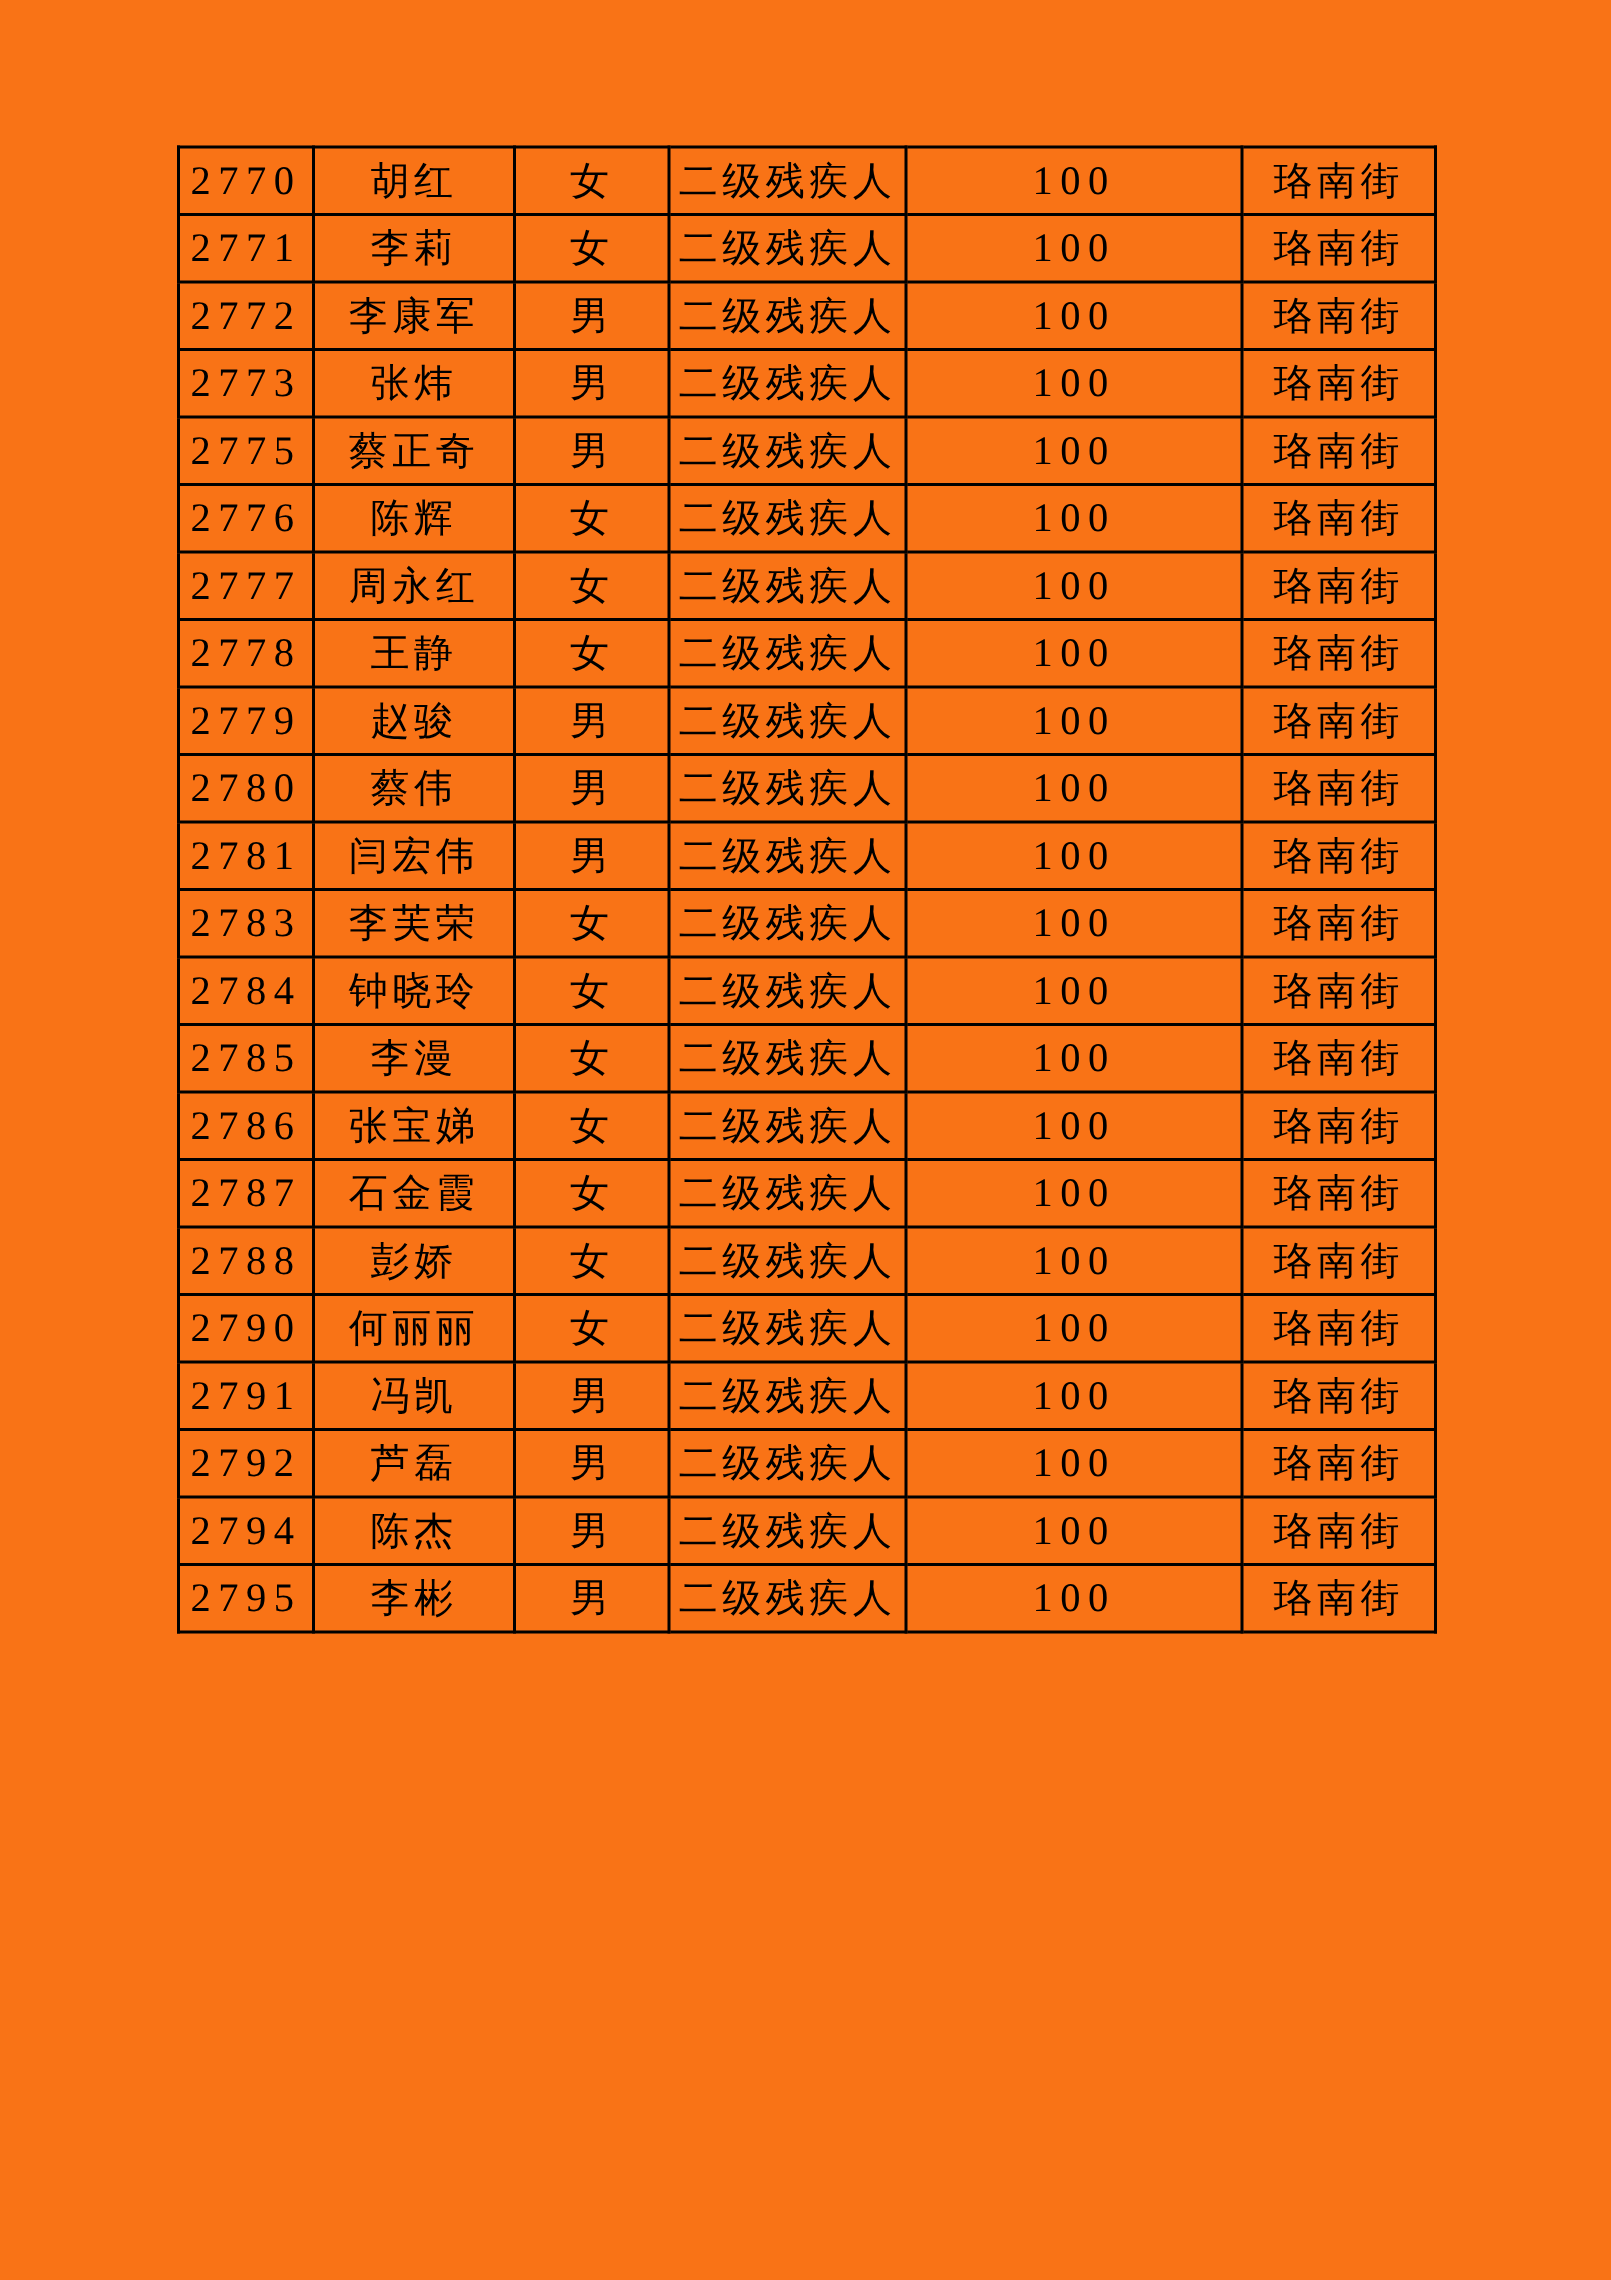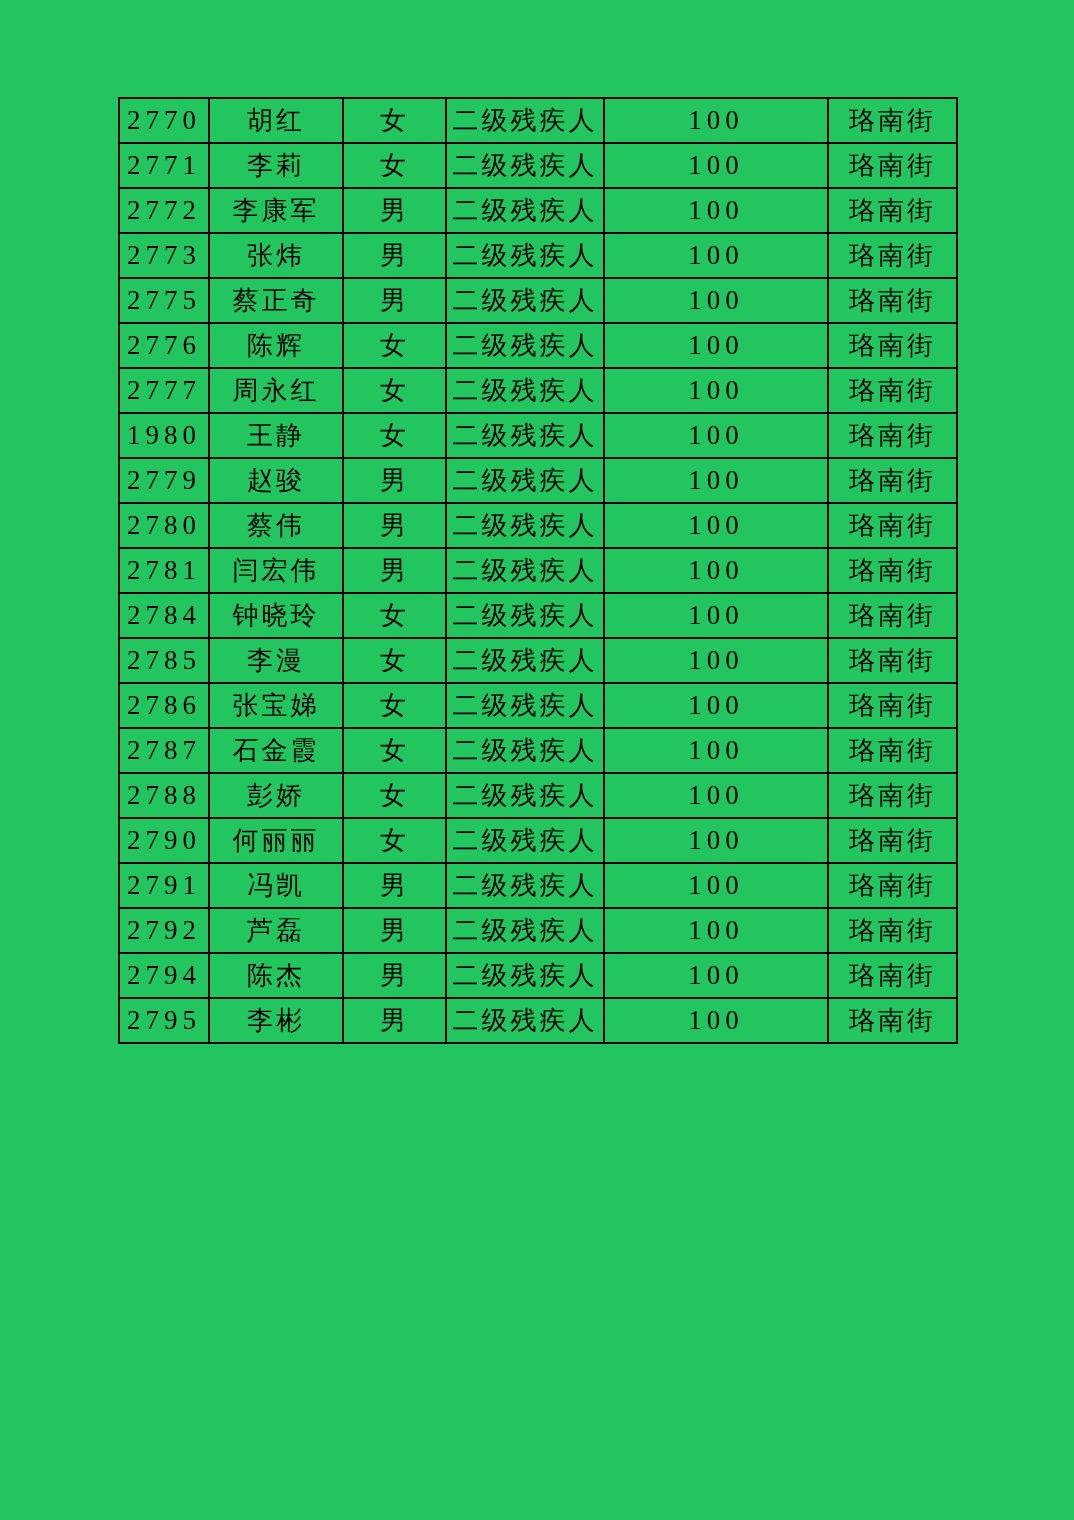--- a/index.html
+++ b/index.html
@@ -3,21 +3,21 @@
 <meta charset="utf-8">
 <style>
   html, body {
     margin: 0;
     padding: 0;
   }
   .page {
     position: relative;
     width: 1074px;
     height: 1520px;
-    background: #22c55e;
+    background: #f97316;
     overflow: hidden;
     font-family: "Liberation Serif", "DejaVu Serif", serif;
     color: #000000;
   }
   table.roster {
     position: absolute;
     left: 118px;
     top: 97px;
     width: 838px;
     border-collapse: collapse;
@@ -103,21 +103,21 @@
         </tr>
         <tr>
           <td class="num">2777</td>
           <td>周永红</td>
           <td>女</td>
           <td>二级残疾人</td>
           <td class="num">100</td>
           <td>珞南街</td>
         </tr>
         <tr>
-          <td class="num">1980</td>
+          <td class="num">2778</td>
           <td>王静</td>
           <td>女</td>
           <td>二级残疾人</td>
           <td class="num">100</td>
           <td>珞南街</td>
         </tr>
         <tr>
           <td class="num">2779</td>
           <td>赵骏</td>
           <td>男</td>
@@ -130,20 +130,28 @@
           <td>蔡伟</td>
           <td>男</td>
           <td>二级残疾人</td>
           <td class="num">100</td>
           <td>珞南街</td>
         </tr>
         <tr>
           <td class="num">2781</td>
           <td>闫宏伟</td>
           <td>男</td>
+          <td>二级残疾人</td>
+          <td class="num">100</td>
+          <td>珞南街</td>
+        </tr>
+        <tr>
+          <td class="num">2783</td>
+          <td>李芙荣</td>
+          <td>女</td>
           <td>二级残疾人</td>
           <td class="num">100</td>
           <td>珞南街</td>
         </tr>
         <tr>
           <td class="num">2784</td>
           <td>钟晓玲</td>
           <td>女</td>
           <td>二级残疾人</td>
           <td class="num">100</td>

